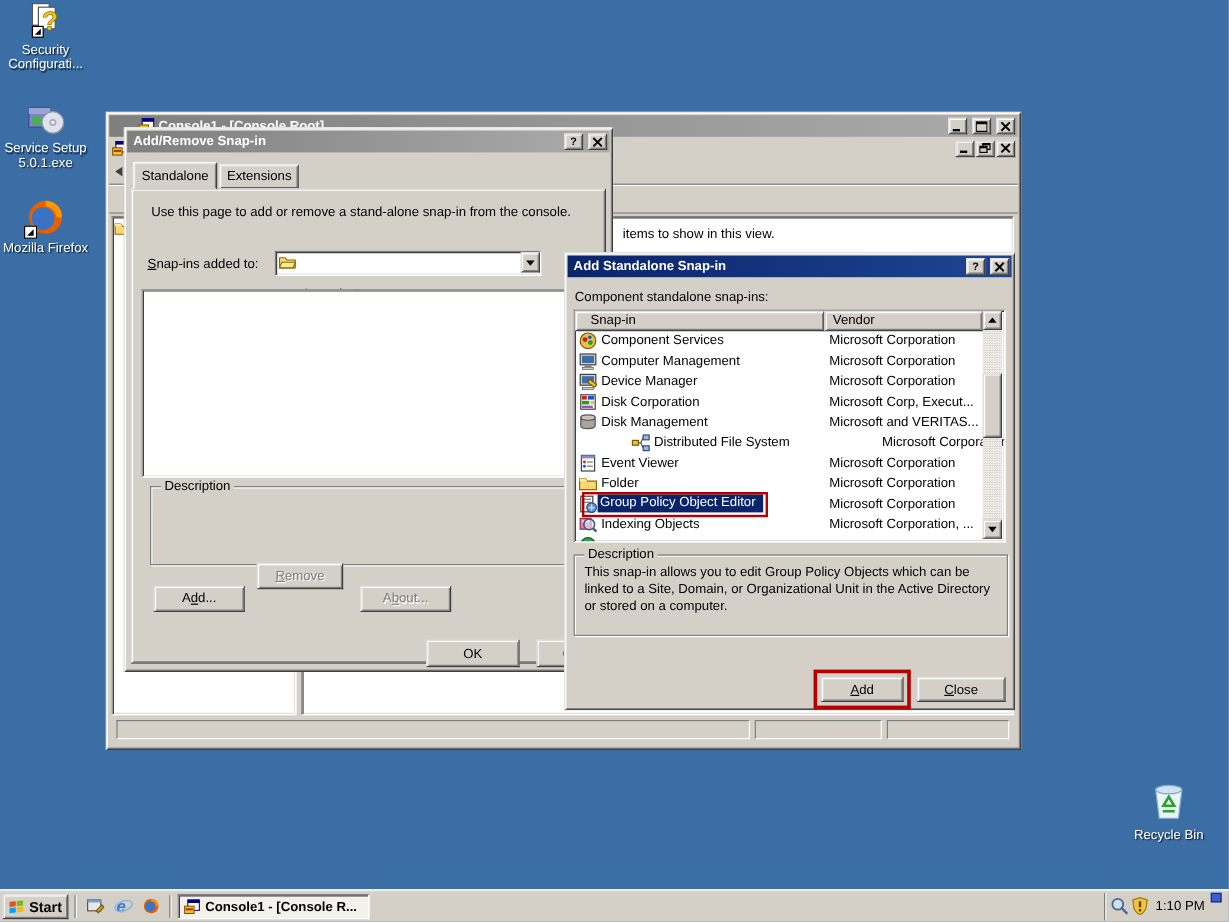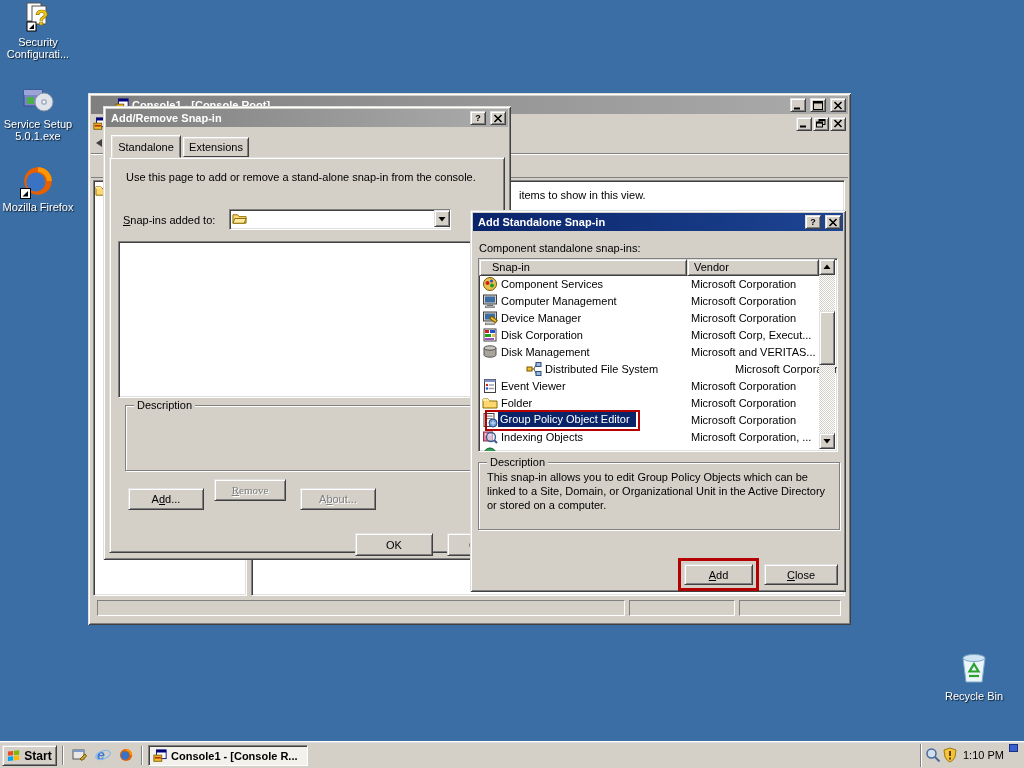--- a/index.html
+++ b/index.html
@@ -255,21 +255,21 @@
 
       <div class="abs bev-in" style="left:8px;top:83px;width:380px;height:157px;"></div>
 
       <div class="abs groupbox" style="left:15px;top:247px;width:376px;height:66px;">
         <span class="legend">Description</span>
       </div>
 
       <div class="abs bev-out btn" style="left:18px;top:330px;width:76px;height:22px;">
         <span>A<u>d</u>d...</span>
       </div>
-      <div class="abs bev-out btn btn-dis" style="left:104px;top:321px;width:72px;height:22px;font-family:Liberation Serif, serif;">
+      <div class="abs bev-out btn btn-dis" style="left:104px;top:311px;width:72px;height:22px;">
         <span><u>R</u>emove</span>
       </div>
       <div class="abs bev-out btn btn-dis" style="left:190px;top:330px;width:76px;height:22px;">
         <span>A<u>b</u>out...</span>
       </div>
     </div>
 
     <div class="abs bev-out btn" style="left:252px;top:427px;width:78px;height:23px;">
       <span>OK</span>
     </div>

